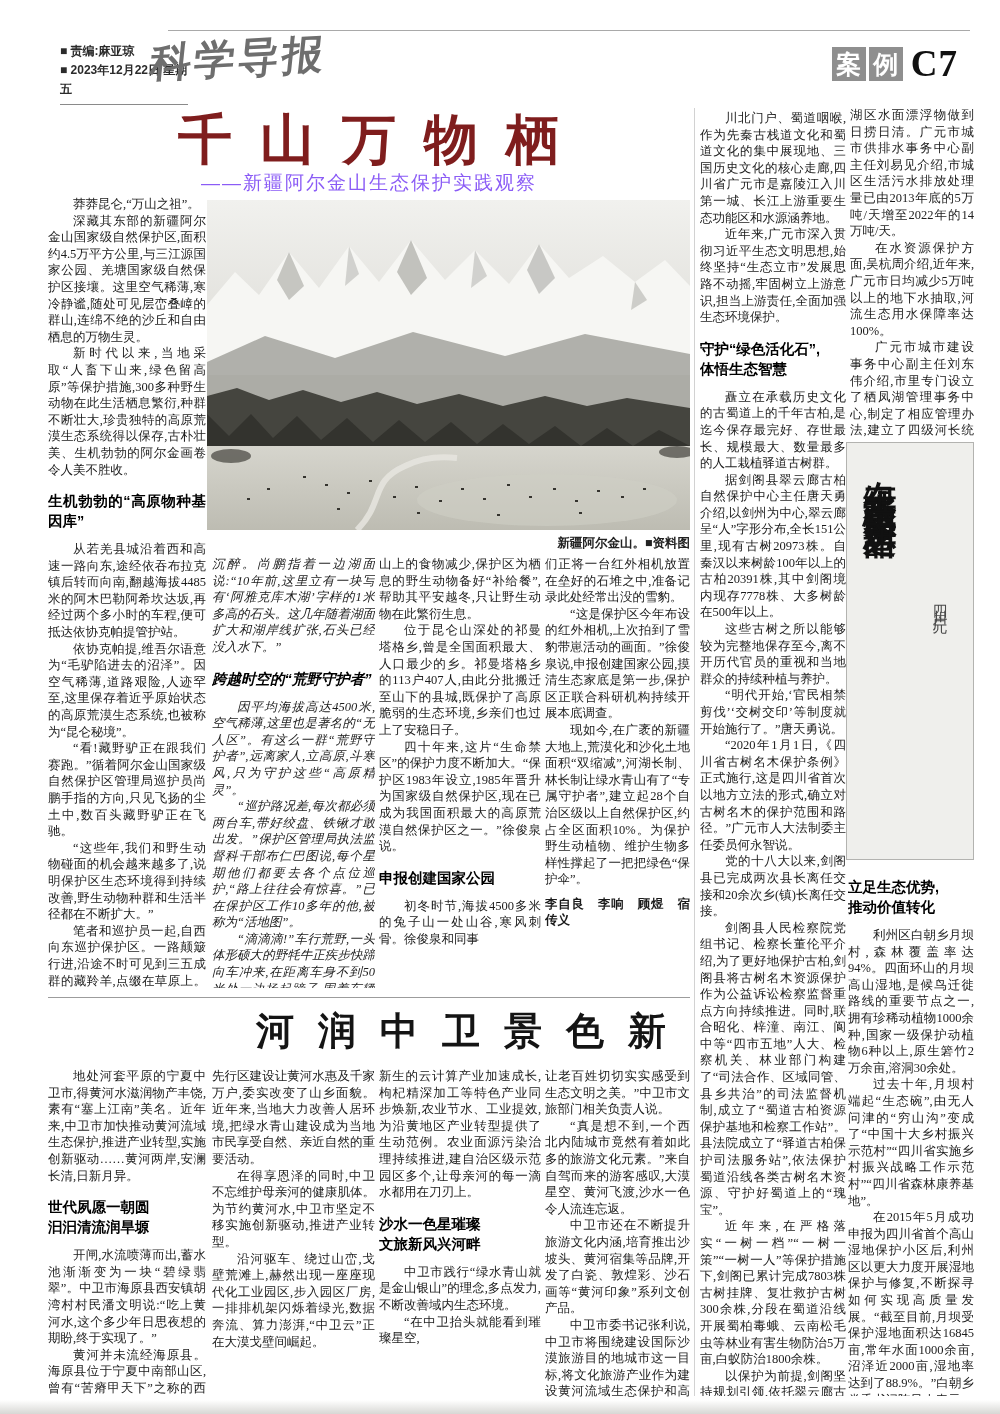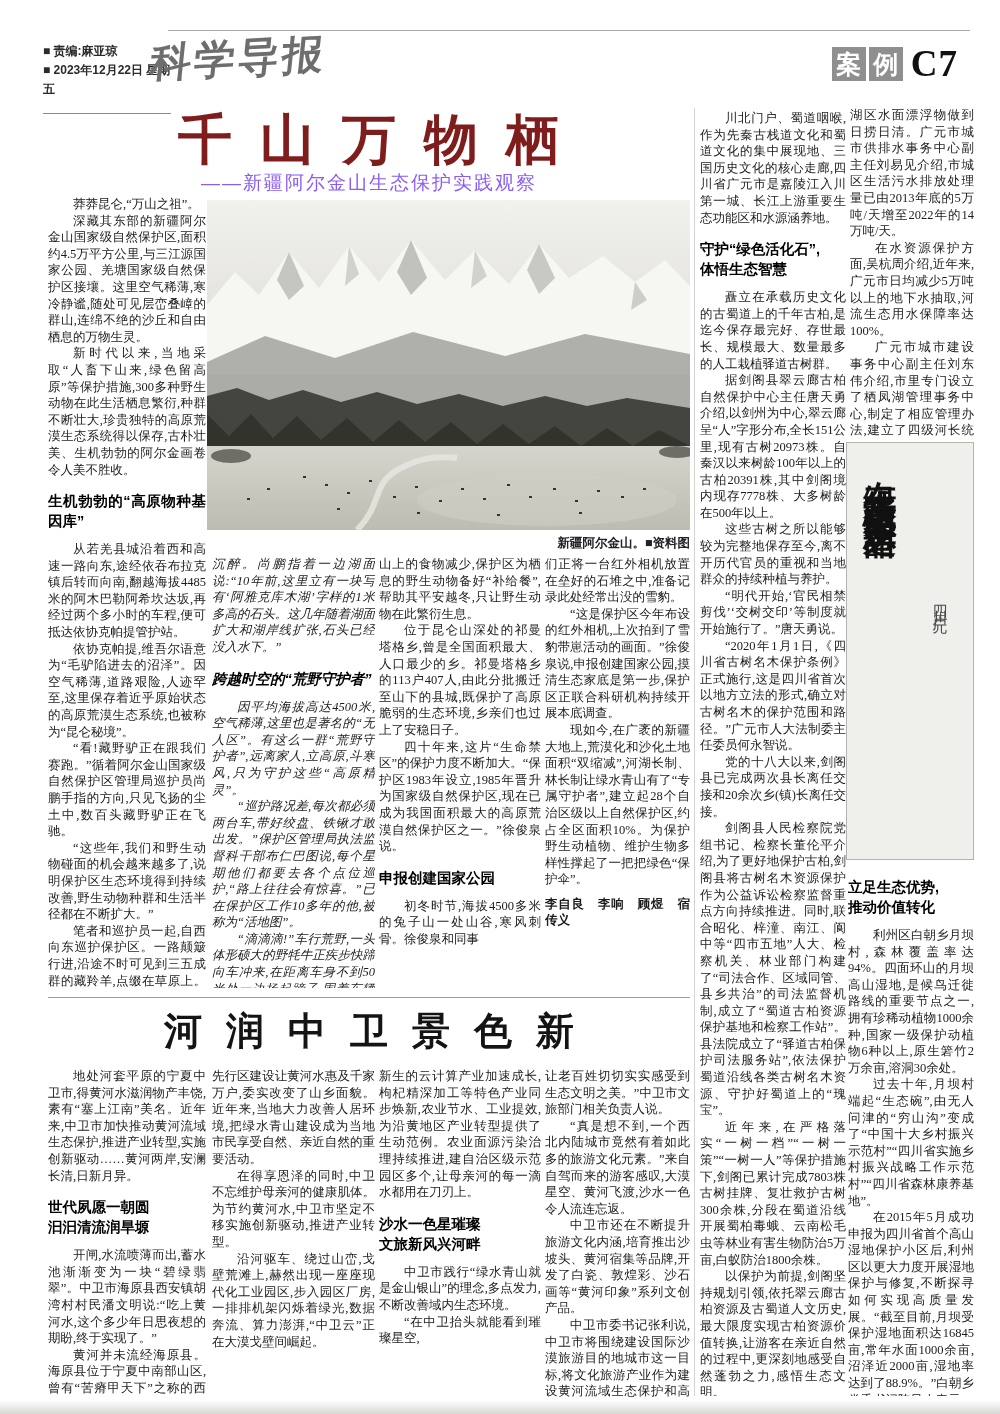--- a/index.html
+++ b/index.html
@@ -1,22 +1,22 @@
 <!DOCTYPE html>
 <html><head>
 <meta charset="utf-8">
 <style>
   html,body{margin:0;padding:0;background:#ffffff;}
   .page{position:relative;width:1000px;height:1414px;background:#fff;overflow:hidden;
         font-family:"Liberation Serif",serif;color:#1b1b1b;}
   
   .top-rule{position:absolute;left:168px;top:30px;width:802px;height:1px;background:#a9a9a9;}
-  .hdr-left{position:absolute;left:43px;top:42px;width:128px;font-family:"Liberation Sans",sans-serif;
+  .hdr-left{position:absolute;left:60px;top:42px;width:128px;font-family:"Liberation Sans",sans-serif;
             font-size:12px;font-weight:bold;color:#2b2b2b;line-height:19px;
-            border-bottom:1px solid #8a8a8a;padding-bottom:14px;}
+            border-bottom:1px solid #8a8a8a;padding-bottom:5px;}
   .masthead{position:absolute;left:150px;top:30px;width:230px;height:58px;
             font-size:41px;font-weight:bold;color:#6e6e6e;letter-spacing:3px;
             transform:rotate(-3deg) skewX(-9deg);font-family:"Liberation Serif",serif;}
   .badge-wrap{position:absolute;top:42px;right:42px;display:flex;align-items:center;gap:8px;}
   .badge{display:flex;gap:3px;}
   .badge span{display:block;width:34px;height:34px;background:#8f8f8f;color:#fff;
               font-family:"Liberation Sans",sans-serif;font-size:25px;font-weight:bold;
               line-height:34px;text-align:center;}
   .pageno{font-family:"Liberation Serif",serif;font-size:37px;font-weight:bold;color:#111;
           letter-spacing:1px;}
@@ -48,21 +48,21 @@
   #g-right-bottom{left:848px;top:864px;width:126px;height:532px;}
   .title-box{position:absolute;left:846px;top:442px;width:128px;height:418px;
              background:#efefec;border:1px solid #b3b3b0;box-sizing:border-box;}
   .v-title{position:absolute;left:16px;top:12px;writing-mode:vertical-rl;
            font-family:"Liberation Serif",serif;font-size:33px;font-weight:bold;color:#111;
            letter-spacing:4px;line-height:1;}
   .v-dateline{position:absolute;right:24px;top:150px;writing-mode:vertical-rl;
               font-size:15px;color:#4a4a4a;letter-spacing:5px;}
   
   .mid-rule{position:absolute;left:48px;top:997px;width:642px;height:1px;background:#9c9c9c;}
-  .z-title{position:absolute;left:48px;top:1006px;width:642px;text-align:center;
+  .z-title{position:absolute;left:48px;top:1006px;width:642px;text-align:right;
            font-family:"Liberation Serif",serif;font-size:38px;font-weight:bold;color:#141414;
            letter-spacing:24px;text-indent:24px;white-space:nowrap;}
   #z-col1{left:48px;top:1068px;width:158px;height:330px;}
   #z-col2{left:212px;top:1068px;width:163px;height:330px;}
   #z-col3{left:379px;top:1068px;width:162px;height:330px;}
   #z-col4{left:545px;top:1068px;width:145px;height:330px;}
   .bottom-fold{position:absolute;left:0;bottom:0;width:1000px;height:14px;
                background:linear-gradient(#ffffff,#d7d7d4);}
 </style>
 </head>
@@ -176,20 +176,21 @@
   <div class="col" id="m-col4">
       <div class="para cont">们正将一台红外相机放置在垒好的石堆之中,准备记录此处经常出没的雪豹。</div>
       <div class="para">“这是保护区今年布设的红外相机,上次拍到了雪豹带崽活动的画面。”徐俊泉说,申报创建国家公园,摸清生态家底是第一步,保护区正联合科研机构持续开展本底调查。</div>
       <div class="para">现如今,在广袤的新疆大地上,荒漠化和沙化土地面积“双缩减”,河湖长制、林长制让绿水青山有了“专属守护者”,建立起28个自治区级以上自然保护区,约占全区面积10%。为保护野生动植物、维护生物多样性撑起了一把把绿色“保护伞”。</div>
       <div class="byline">李自良　李响　顾煜　宿传义</div>
     </div>
 
   <div class="v-rule"></div>
   <div class="col" id="g-left">
       <div class="para">川北门户、蜀道咽喉,作为先秦古栈道文化和蜀道文化的集中展现地、三国历史文化的核心走廊,四川省广元市是嘉陵江入川第一城、长江上游重要生态功能区和水源涵养地。</div>
+      <div class="para">近年来,广元市深入贯彻习近平生态文明思想,始终坚持“生态立市”发展思路不动摇,牢固树立上游意识,担当上游责任,全面加强生态环境保护。</div>
       <div class="subhead">守护“绿色活化石”,
 体悟生态智慧</div>
       <div class="para">矗立在承载历史文化的古蜀道上的千年古柏,是迄今保存最完好、存世最长、规模最大、数量最多的人工栽植驿道古树群。</div>
       <div class="para">据剑阁县翠云廊古柏自然保护中心主任唐天勇介绍,以剑州为中心,翠云廊呈“人”字形分布,全长151公里,现有古树20973株。自秦汉以来树龄100年以上的古柏20391株,其中剑阁境内现存7778株、大多树龄在500年以上。</div>
       <div class="para">这些古树之所以能够较为完整地保存至今,离不开历代官员的重视和当地群众的持续种植与养护。</div>
       <div class="para">“明代开始,‘官民相禁剪伐’‘交树交印’等制度就开始施行了。”唐天勇说。</div>
       <div class="para">“2020年1月1日,《四川省古树名木保护条例》正式施行,这是四川省首次以地方立法的形式,确立对古树名木的保护范围和路径。”广元市人大法制委主任委员何永智说。</div>
       <div class="para">党的十八大以来,剑阁县已完成两次县长离任交接和20余次乡(镇)长离任交接。</div>
       <div class="para">剑阁县人民检察院党组书记、检察长董伦平介绍,为了更好地保护古柏,剑阁县将古树名木资源保护作为公益诉讼检察监督重点方向持续推进。同时,联合昭化、梓潼、南江、阆中等“四市五地”人大、检察机关、林业部门构建了“司法合作、区域同管、县乡共治”的司法监督机制,成立了“蜀道古柏资源保护基地和检察工作站”。县法院成立了“驿道古柏保护司法服务站”,依法保护蜀道沿线各类古树名木资源、守护好蜀道上的“瑰宝”。</div>
       <div class="para">近年来,在严格落实“一树一档”“一树一策”“一树一人”等保护措施下,剑阁已累计完成7803株古树挂牌、复壮救护古树300余株,分段在蜀道沿线开展蜀柏毒蛾、云南松毛虫等林业有害生物防治5万亩,白蚁防治1800余株。</div>

